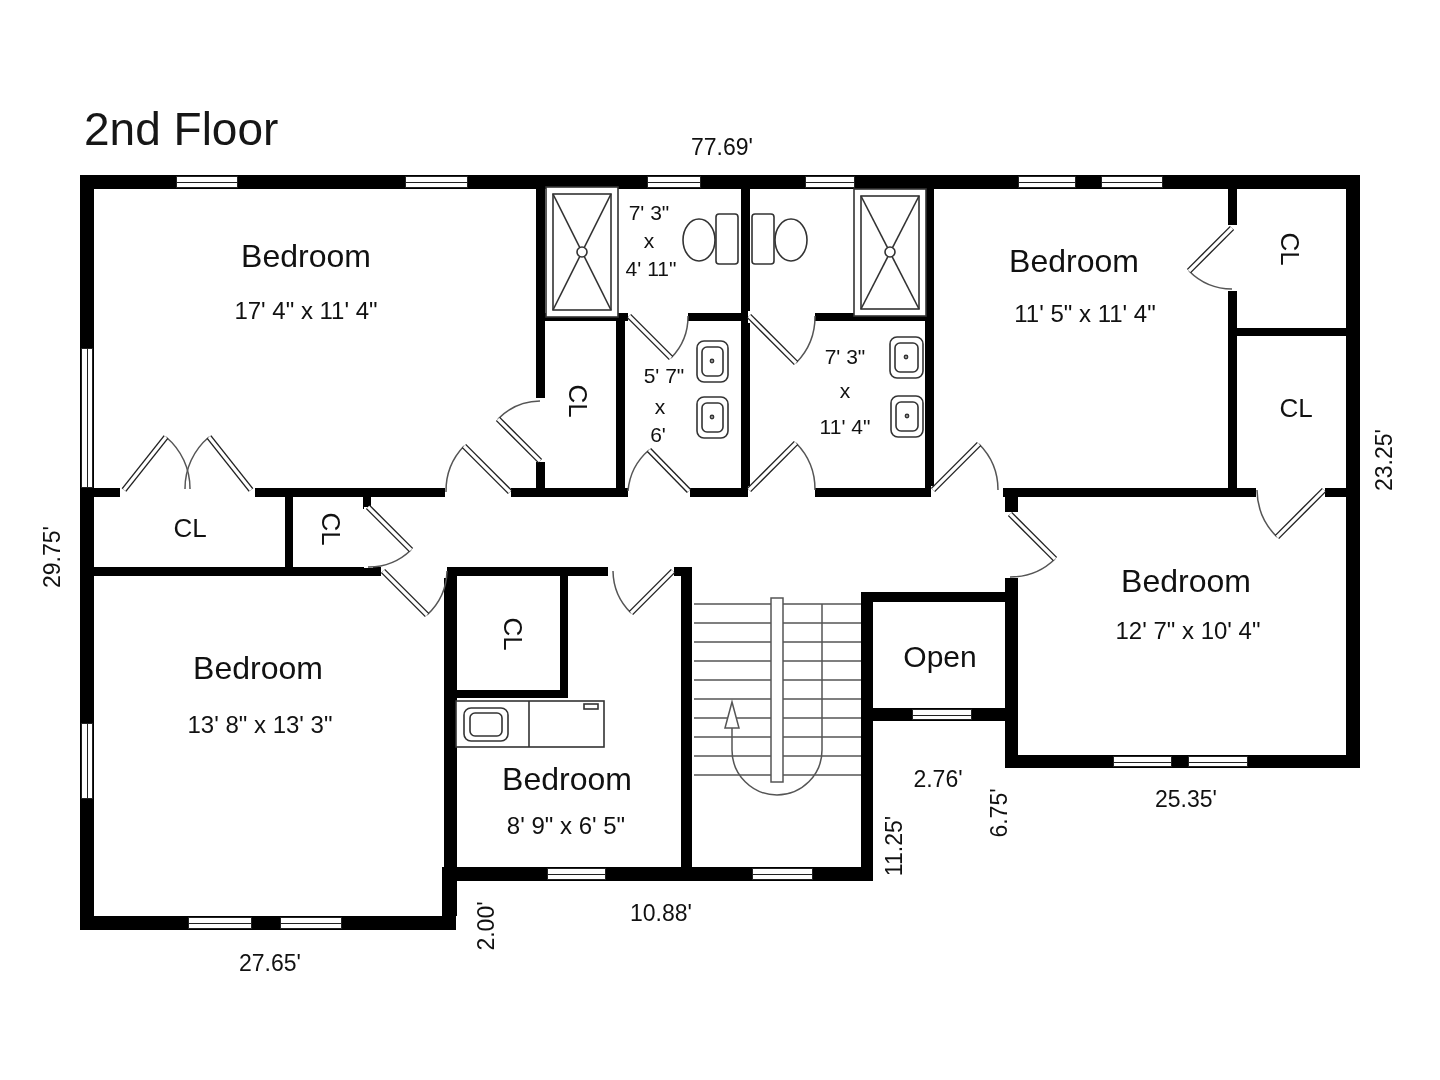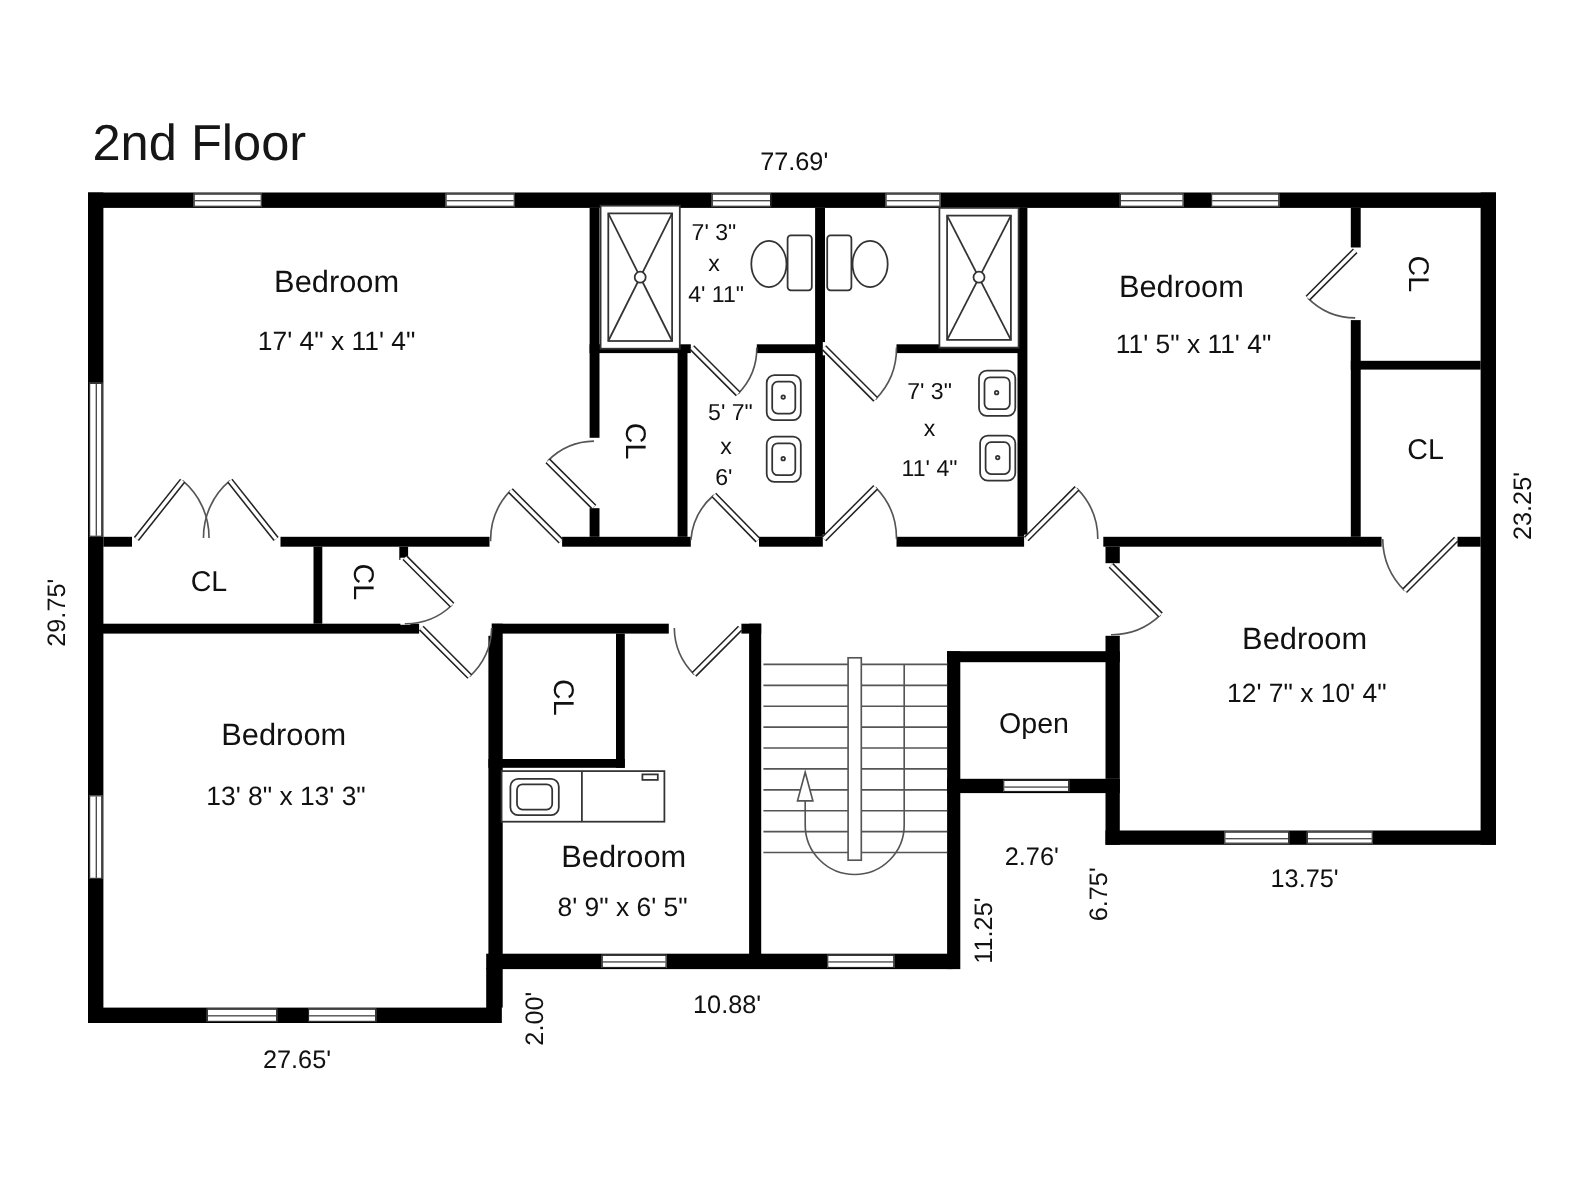--- a/index.html
+++ b/index.html
@@ -8,21 +8,21 @@
   .wall{position:absolute;background:#000;}
   .win{position:absolute;background:#fff;border:1px solid #222;box-sizing:border-box;}
   .win i{position:absolute;display:block;}
   .win.h i{left:0;right:0;top:50%;border-top:1px solid #222;}
   .win.v i{top:0;bottom:0;left:50%;border-left:1px solid #222;}
   svg#lines{position:absolute;left:0;top:0;}
   .lbl{position:absolute;color:#111;white-space:nowrap;transform:translate(-50%,-50%);line-height:1;}
   .lbl.rccw{transform:translate(-50%,-50%) rotate(-90deg);}
   .lbl.rcw{transform:translate(-50%,-50%) rotate(90deg);}
   .title{transform:none;font-size:46px;color:#161616;}
-  .room-name{font-size:28px;}
+  .room-name{font-size:32px;}
   .room-dims{font-size:24px;}
   .bath{font-size:21px;}
   .cl{font-size:26px;}
   .dim{font-size:23px;}
 </style>
 </head>
 <body>
 
 <div id="canvas">
 
@@ -248,38 +248,38 @@
 
   <div class="lbl dim" style="left:722px;top:147px">77.69'</div>
   <div class="lbl dim rccw" style="left:52px;top:557px">29.75'</div>
   <div class="lbl dim rccw" style="left:1384px;top:460px">23.25'</div>
   <div class="lbl dim" style="left:270px;top:963px">27.65'</div>
   <div class="lbl dim rccw" style="left:486px;top:926px">2.00'</div>
   <div class="lbl dim" style="left:661px;top:913px">10.88'</div>
   <div class="lbl dim rccw" style="left:894px;top:846px">11.25'</div>
   <div class="lbl dim" style="left:938px;top:779px">2.76'</div>
   <div class="lbl dim rccw" style="left:999px;top:813px">6.75'</div>
-  <div class="lbl dim" style="left:1186px;top:799px">13.75'</div>
+  <div class="lbl dim" style="left:1186px;top:799px">25.35'</div>
 
   <div class="lbl room-name" style="left:306px;top:256px">Bedroom</div>
   <div class="lbl room-dims" style="left:306px;top:311px">17' 4" x 11' 4"</div>
 
   <div class="lbl room-name" style="left:1074px;top:261px">Bedroom</div>
   <div class="lbl room-dims" style="left:1085px;top:314px">11' 5" x 11' 4"</div>
 
   <div class="lbl room-name" style="left:258px;top:668px">Bedroom</div>
   <div class="lbl room-dims" style="left:260px;top:725px">13' 8" x 13' 3"</div>
 
   <div class="lbl room-name" style="left:1186px;top:581px">Bedroom</div>
   <div class="lbl room-dims" style="left:1188px;top:631px">12' 7" x 10' 4"</div>
 
   <div class="lbl room-name" style="left:567px;top:779px">Bedroom</div>
   <div class="lbl room-dims" style="left:566px;top:826px">8' 9" x 6' 5"</div>
 
-  <div class="lbl room-name" style="left:940px;top:657px;font-size:26px">Open</div>
+  <div class="lbl room-name" style="left:940px;top:657px;font-size:30px">Open</div>
 
   <div class="lbl bath" style="left:649px;top:212px">7' 3"</div>
   <div class="lbl bath" style="left:649px;top:240px">x</div>
   <div class="lbl bath" style="left:651px;top:268px">4' 11"</div>
 
   <div class="lbl bath" style="left:664px;top:375px">5' 7"</div>
   <div class="lbl bath" style="left:660px;top:406px">x</div>
   <div class="lbl bath" style="left:658px;top:434px">6'</div>
 
   <div class="lbl bath" style="left:845px;top:356px">7' 3"</div>

